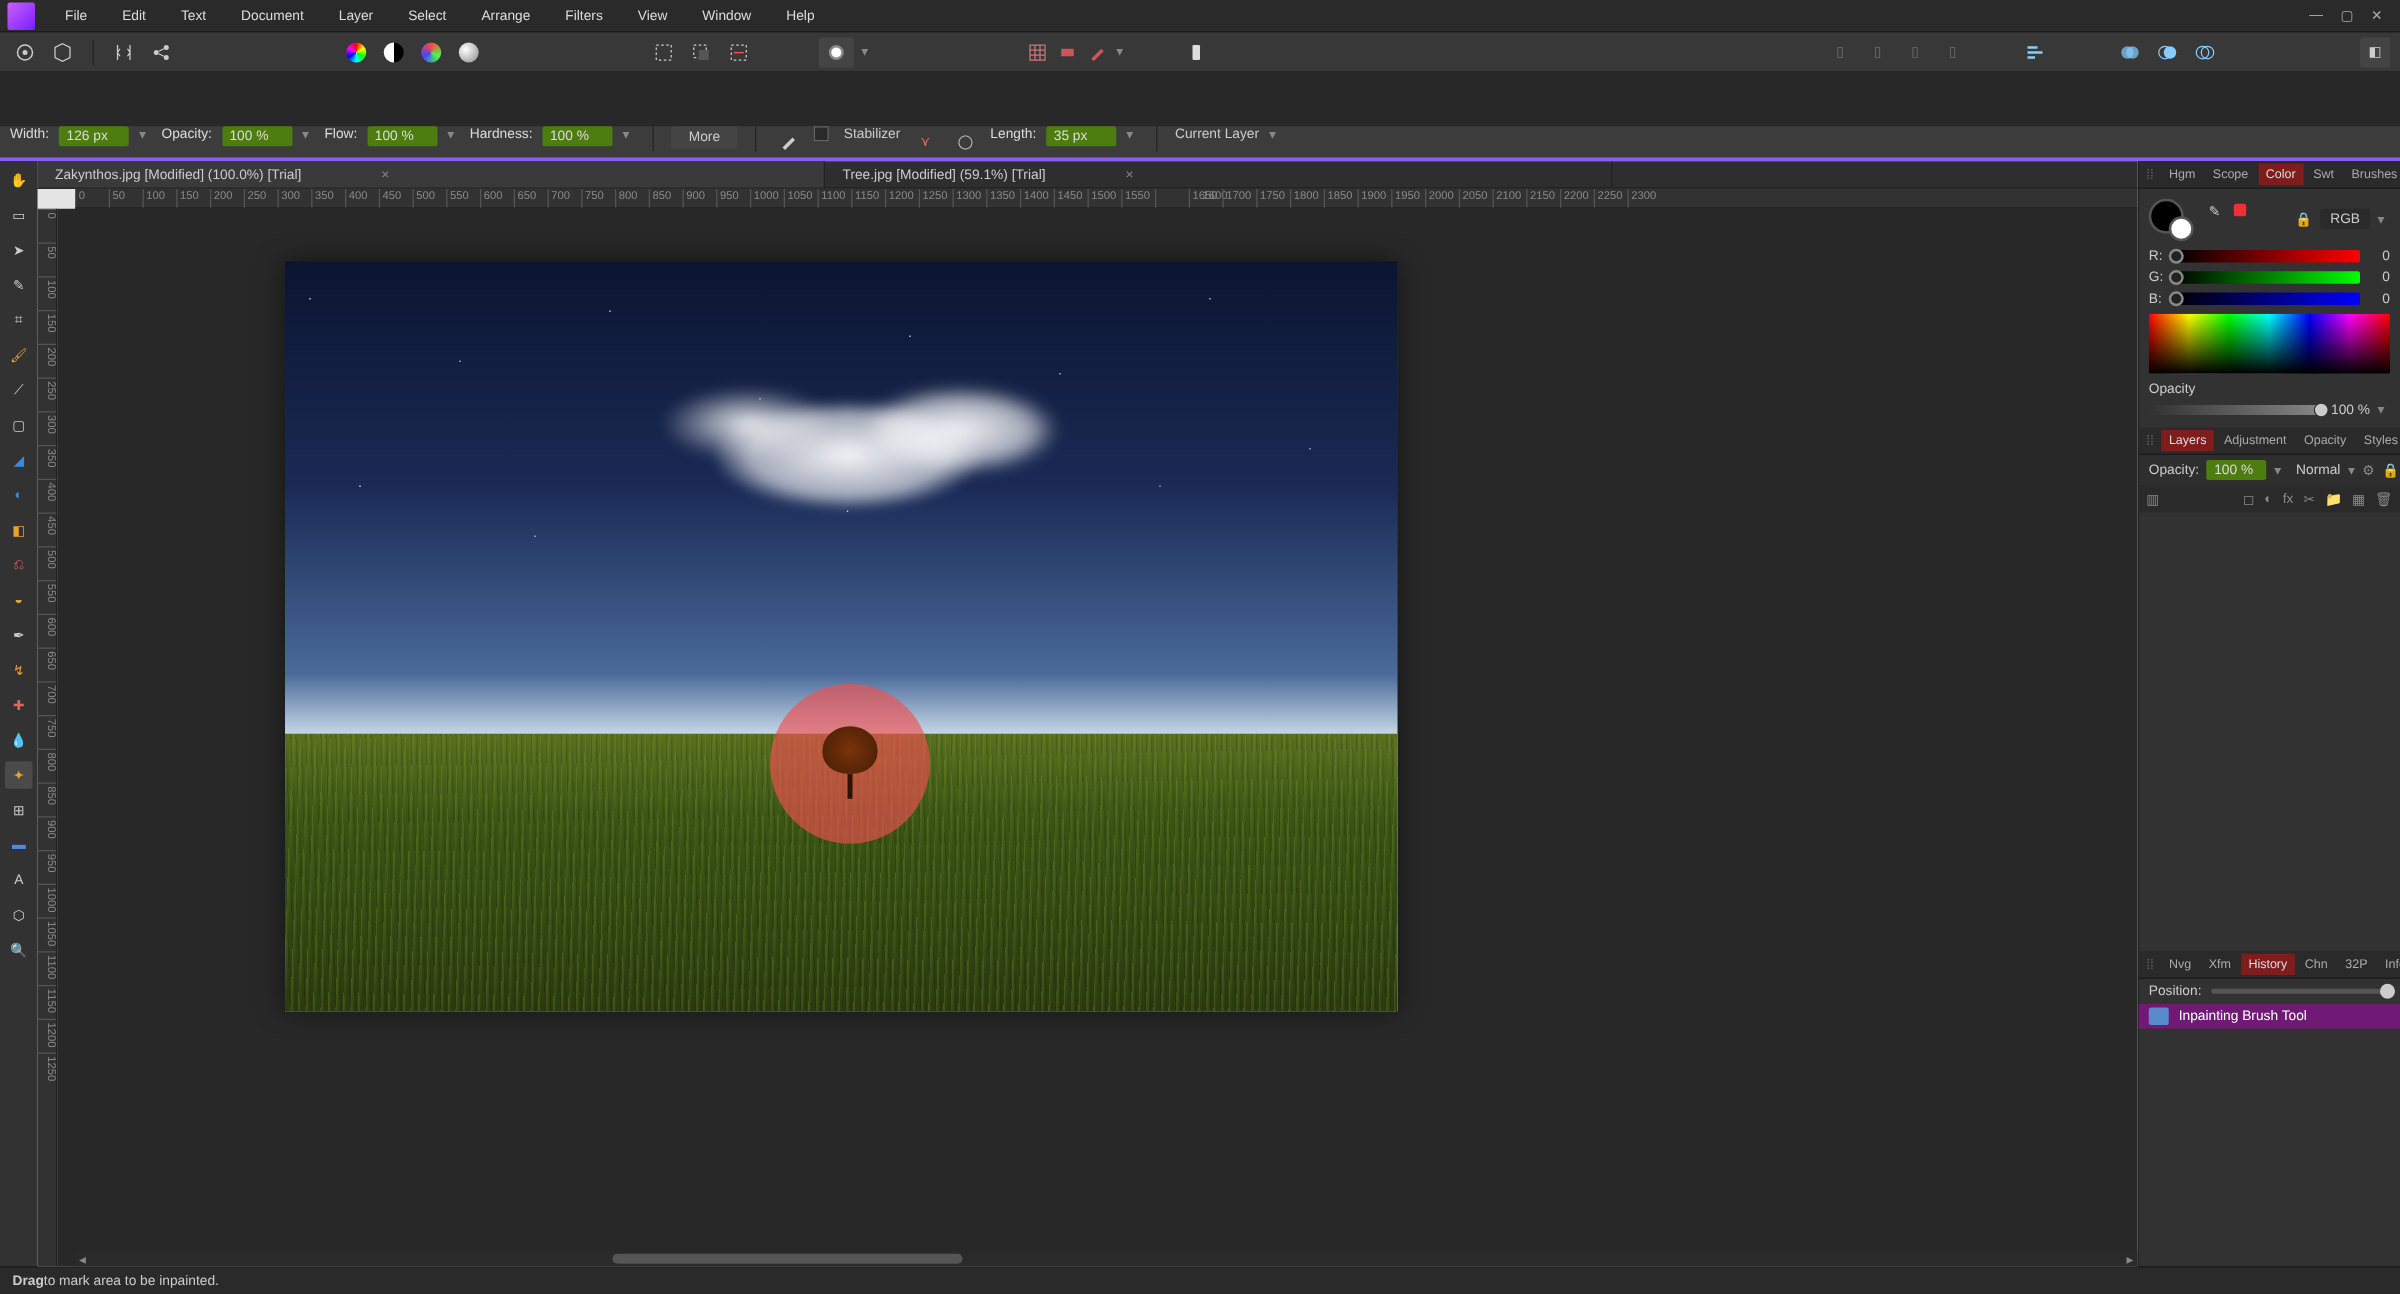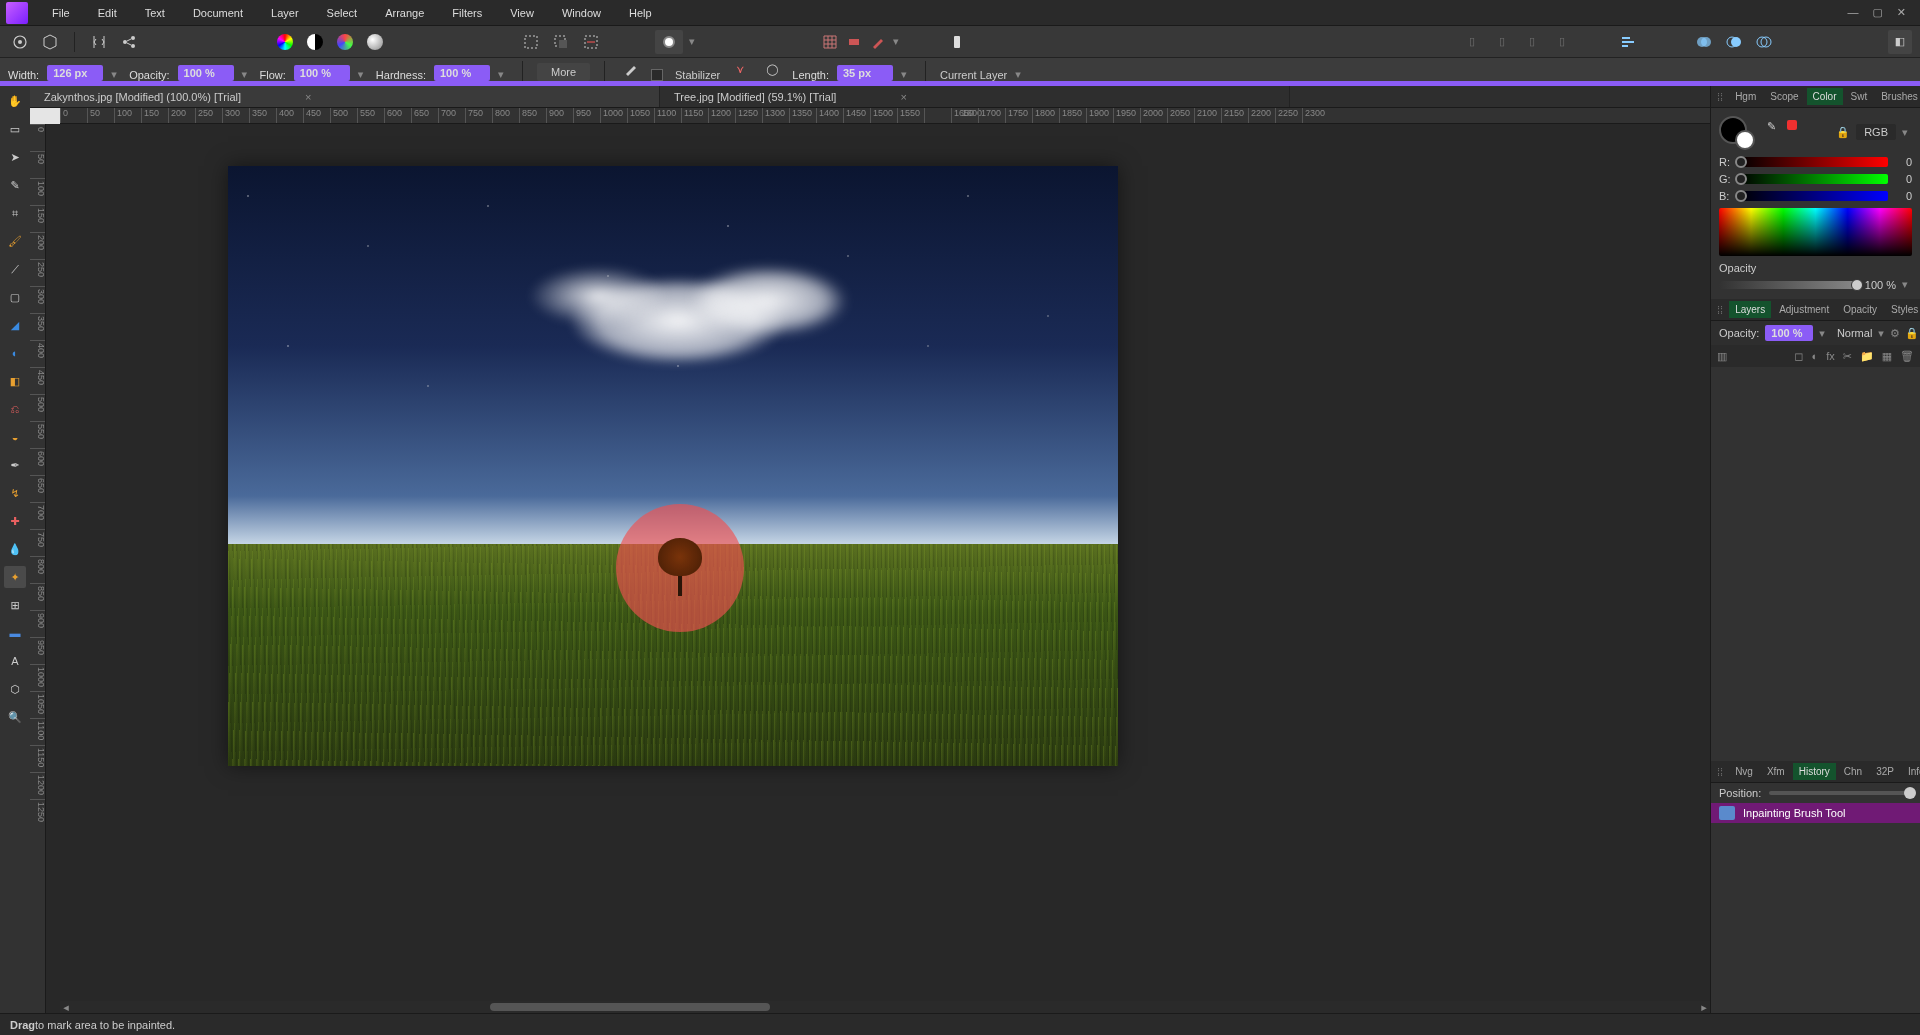--- a/index.html
+++ b/index.html
@@ -7,23 +7,23 @@
 .menubar { height:26px; background:#2a2a2a; display:flex; align-items:center; padding:0 6px; gap:0; border-bottom:1px solid #1a1a1a;}
 .app-icon { width:22px; height:22px; background:linear-gradient(135deg,#c85fff,#7a1fff); margin-right:10px; border-radius:2px;}
 .menu-item { padding:4px 14px; color:#ddd; cursor:default;}
 .window-controls { margin-left:auto; display:flex; gap:14px; padding-right:8px; color:#aaa;}
 .toolbar { height:32px; background:#383838; display:flex; align-items:center; padding:0 8px; gap:6px; border-bottom:1px solid #222;}
 .tb-sep{width:1px;height:20px;background:#222;margin:0 6px;}
 .tb-btn{width:24px;height:24px;display:flex;align-items:center;justify-content:center;color:#ccc;border-radius:2px;}
 .tb-btn.snap{width:18px;}
 .tb-btn svg{width:16px;height:16px;}
 .circ{width:16px;height:16px;border-radius:50%;}
-.contextbar{height:28px;background:#3c3c3c;display:flex;align-items:flex-end;padding:0 8px;gap:8px;border-bottom:5px solid #8b5cf6;color:#ccc;}
+.contextbar{height:28px;background:#3c3c3c;display:flex;align-items:flex-start;padding:0 8px;gap:8px;border-bottom:3px solid #8b5cf6;color:#ccc;margin-top:43px;}
 .ctx-label{color:#ddd;}
-.ctx-input{background:#8b5cf6;border:none;color:#ddd;padding:2px 6px;width:56px;border-radius:2px;font-weight:bold;}
+.ctx-input{background:#4d7c0f;border:none;color:#ddd;padding:2px 6px;width:56px;border-radius:2px;}
 .ctx-drop{width:10px;display:inline-block;color:#888;}
 .ctx-btn{padding:3px 14px;background:#444;border-radius:2px;}
 .tabs{height:22px;background:#2e2e2e;display:flex;align-items:stretch;border-bottom:1px solid #1a1a1a;}
 .ltool-col{width:30px;background:#323232;display:flex;flex-direction:column;align-items:center;gap:6px;padding-top:4px;}
 .tool{width:22px;height:22px;display:flex;align-items:center;justify-content:center;color:#ccc;border-radius:2px;}
 .tool.active{background:#4a4a4a;}
 .tab{display:flex;align-items:center;padding:0 14px;color:#ccc;position:relative;border-right:1px solid #222;}
 .tab.active{background:#3a3a3a;}
 .tab .close{margin-left:60px;color:#888;padding:0 4px;}
 .workzone{flex:1;display:flex;min-height:0;}
@@ -47,21 +47,21 @@
 .tree{position:absolute;left:430px;top:372px;width:44px;height:56px;}
 .tree .crown{width:44px;height:38px;background:radial-gradient(circle,#7a3a15,#4a2510);border-radius:50% 50% 45% 45%;filter:contrast(1.1);}
 .tree .trunk{width:4px;height:20px;background:#2a1508;margin:0 auto;}
 .hscroll{position:absolute;bottom:0;left:30px;right:0;height:12px;background:#2a2a2a;display:flex;align-items:center;}
 .hscroll .thumb{position:absolute;left:430px;width:280px;height:8px;background:#555;border-radius:4px;top:2px;}
 .hscroll .arr{width:12px;color:#888;text-align:center;}
 .right-panels{width:210px;background:#323232;display:flex;flex-direction:column;border-left:1px solid #1a1a1a;}
 .panel-tabs{height:22px;display:flex;align-items:center;background:#2a2a2a;border-bottom:1px solid #1a1a1a;padding-left:6px;gap:2px;}
 .ptab-grip{color:#666;margin-right:4px;}
 .ptab{padding:3px 6px;color:#aaa;font-size:10px;}
-.ptab.active{background:#14532d;color:#ddd;}
+.ptab.active{background:#7f1d1d;color:#ddd;}
 .color-panel{padding:8px;}
 .color-swatch-row{display:flex;align-items:center;gap:8px;margin-bottom:8px;position:relative;height:32px;}
 .primary-swatch{width:28px;height:28px;border-radius:50%;background:#000;border:2px solid #555;position:absolute;left:0;top:0;}
 .secondary-swatch{width:20px;height:20px;border-radius:50%;background:#fff;border:2px solid #555;position:absolute;left:16px;top:14px;}
 .eyedrop{position:absolute;left:48px;top:4px;color:#ccc;}
 .tiny-red{position:absolute;left:68px;top:4px;width:10px;height:10px;background:#f03030;border-radius:2px;}
 .color-mode{margin-left:auto;display:flex;align-items:center;gap:6px;}
 .lock-ic{color:#888;}
 .mode-sel{background:#2a2a2a;padding:2px 8px;border-radius:2px;color:#ccc;}
 .slider-row{display:flex;align-items:center;gap:6px;margin-bottom:5px;}

